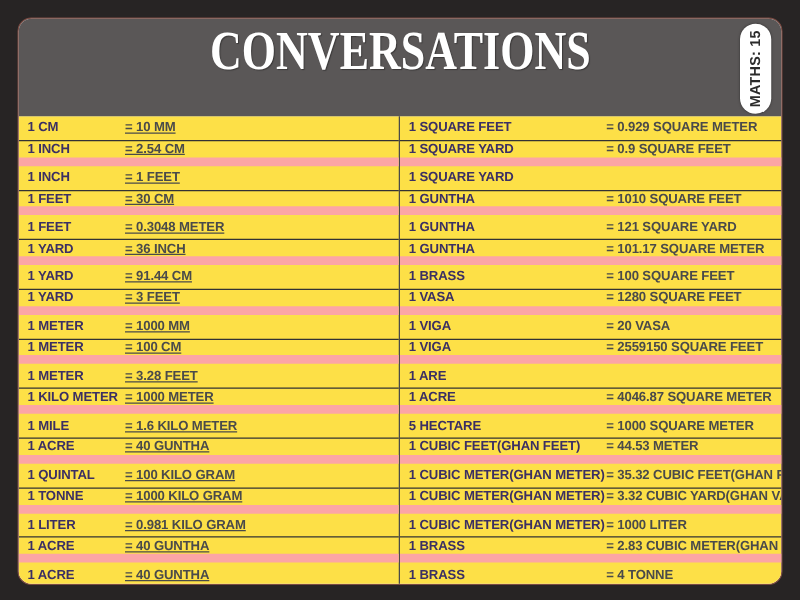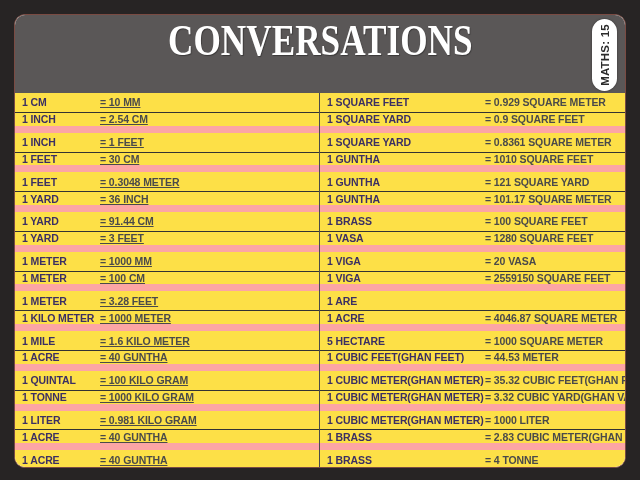--- a/index.html
+++ b/index.html
@@ -207,21 +207,20 @@
         <div class="row">
           <span class="cell-unit">1 SQUARE FEET</span>
           <span class="cell-val">= 0.929 SQUARE METER</span>
         </div>
         <div class="row alt">
           <span class="cell-unit">1 SQUARE YARD</span>
           <span class="cell-val">= 0.9 SQUARE FEET</span>
         </div>
         <div class="row">
           <span class="cell-unit">1 SQUARE YARD</span>
-          <span class="cell-val">= 0.8361 SQUARE METER</span>
         </div>
         <div class="row alt">
           <span class="cell-unit">1 GUNTHA</span>
           <span class="cell-val">= 1010 SQUARE FEET</span>
         </div>
         <div class="row">
           <span class="cell-unit">1 GUNTHA</span>
           <span class="cell-val">= 121 SQUARE YARD</span>
         </div>
         <div class="row alt">

